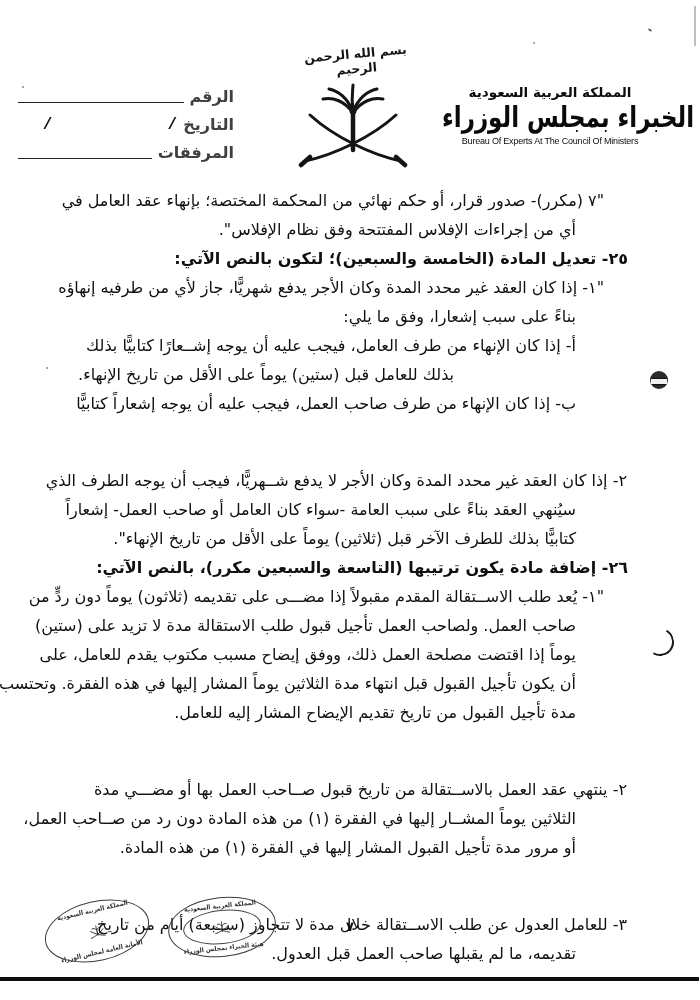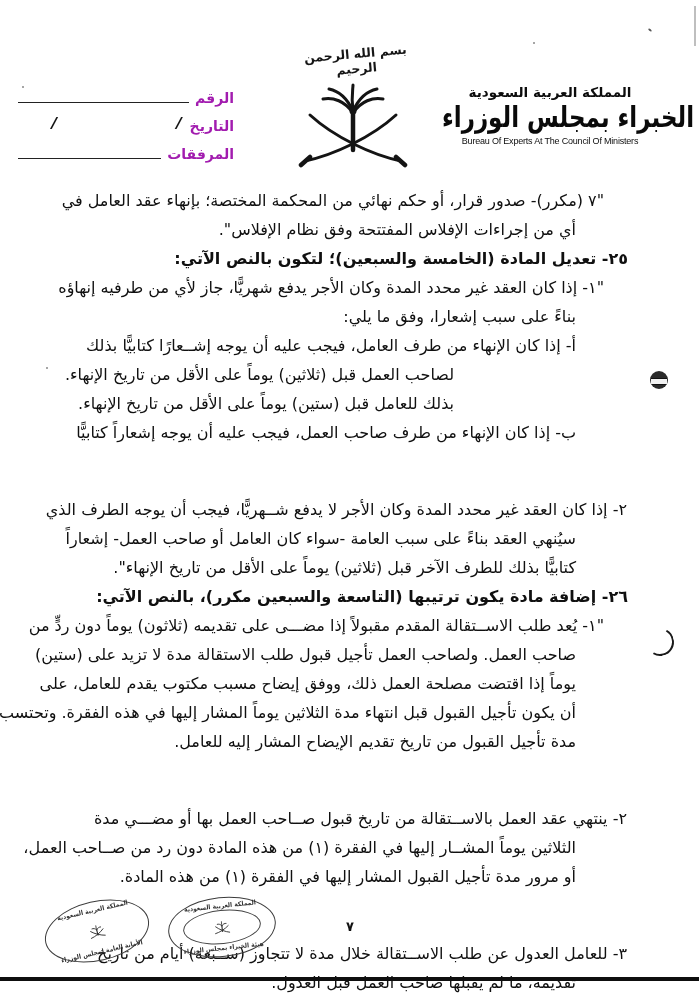--- a/index.html
+++ b/index.html
@@ -4,21 +4,21 @@
 <style>
   html,body{margin:0;padding:0;background:#e8e8e8;}
   .page{
     position:relative;width:700px;height:1000px;margin:0 auto;
     background:#ffffff;overflow:hidden;
     font-family:"DejaVu Sans",sans-serif;color:#111;
   }
   
   .hdr-left{position:absolute;top:84px;left:18px;width:216px;direction:rtl;}
   .fieldrow{display:flex;align-items:flex-end;height:22px;margin-bottom:6px;direction:rtl;}
-  .flabel{font-weight:bold;font-size:14px;color:#a21caf;white-space:nowrap;margin-left:6px;}
+  .flabel{font-weight:bold;font-size:16px;color:#404040;white-space:nowrap;margin-left:6px;}
   .fline{flex:1;border-bottom:1.6px solid #222;margin-bottom:3px;}
   .fvalue{font-size:16px;font-weight:bold;white-space:pre;direction:rtl;font-family:Liberation Mono, monospace;}
   
   .bismillah{
     position:absolute;top:46px;left:298px;width:116px;text-align:center;
     font-size:12.5px;font-weight:bold;transform:rotate(-5deg);color:#151515;
     letter-spacing:-0.5px;
   }
   .emblem{position:absolute;top:80px;left:292px;}
   
@@ -102,21 +102,20 @@
     <div class="agency-en">Bureau Of Experts At The Council Of Ministers</div>
   </div>
 
   <div class="doc-body">
       <div class="bline k-quote">"٧ (مكرر)- صدور قرار، أو حكم نهائي من المحكمة المختصة؛ بإنهاء عقد العامل في</div>
       <div class="bline k-norm">أي من إجراءات الإفلاس المفتتحة وفق نظام الإفلاس".</div>
       <div class="bline k-head">٢٥- تعديل المادة (الخامسة والسبعين)؛ لتكون بالنص الآتي:</div>
       <div class="bline k-quote">"١- إذا كان العقد غير محدد المدة وكان الأجر يدفع شهريًّا، جاز لأي من طرفيه إنهاؤه</div>
       <div class="bline k-norm">بناءً على سبب إشعارا، وفق ما يلي:</div>
       <div class="bline k-norm">أ- إذا كان الإنهاء من طرف العامل، فيجب عليه أن يوجه إشــعارًا كتابيًّا بذلك</div>
-      <div class="bline k-deep">لصاحب العمل قبل (ثلاثين) يوماً على الأقل من تاريخ الإنهاء.</div>
       <div class="bline k-deep">بذلك للعامل قبل (ستين) يوماً على الأقل من تاريخ الإنهاء.</div>
       <div class="bline k-norm">ب- إذا كان الإنهاء من طرف صاحب العمل، فيجب عليه أن يوجه إشعاراً كتابيًّا</div>
       <div class="bline k-num">٢- إذا كان العقد غير محدد المدة وكان الأجر لا يدفع شــهريًّا، فيجب أن يوجه الطرف الذي</div>
       <div class="bline k-norm">سيُنهي العقد بناءً على سبب العامة -سواء كان العامل أو صاحب العمل- إشعاراً</div>
       <div class="bline k-norm">كتابيًّا بذلك للطرف الآخر قبل (ثلاثين) يوماً على الأقل من تاريخ الإنهاء".</div>
       <div class="bline k-head">٢٦- إضافة مادة يكون ترتيبها (التاسعة والسبعين مكرر)، بالنص الآتي:</div>
       <div class="bline k-quote">"١- يُعد طلب الاســتقالة المقدم مقبولاً إذا مضـــى على تقديمه (ثلاثون) يوماً دون ردٍّ من</div>
       <div class="bline k-norm">صاحب العمل. ولصاحب العمل تأجيل قبول طلب الاستقالة مدة لا تزيد على (ستين)</div>
       <div class="bline k-norm">يوماً إذا اقتضت مصلحة العمل ذلك، ووفق إيضاح مسبب مكتوب يقدم للعامل، على</div>
       <div class="bline k-norm">أن يكون تأجيل القبول قبل انتهاء مدة الثلاثين يوماً المشار إليها في هذه الفقرة. وتحتسب</div>

